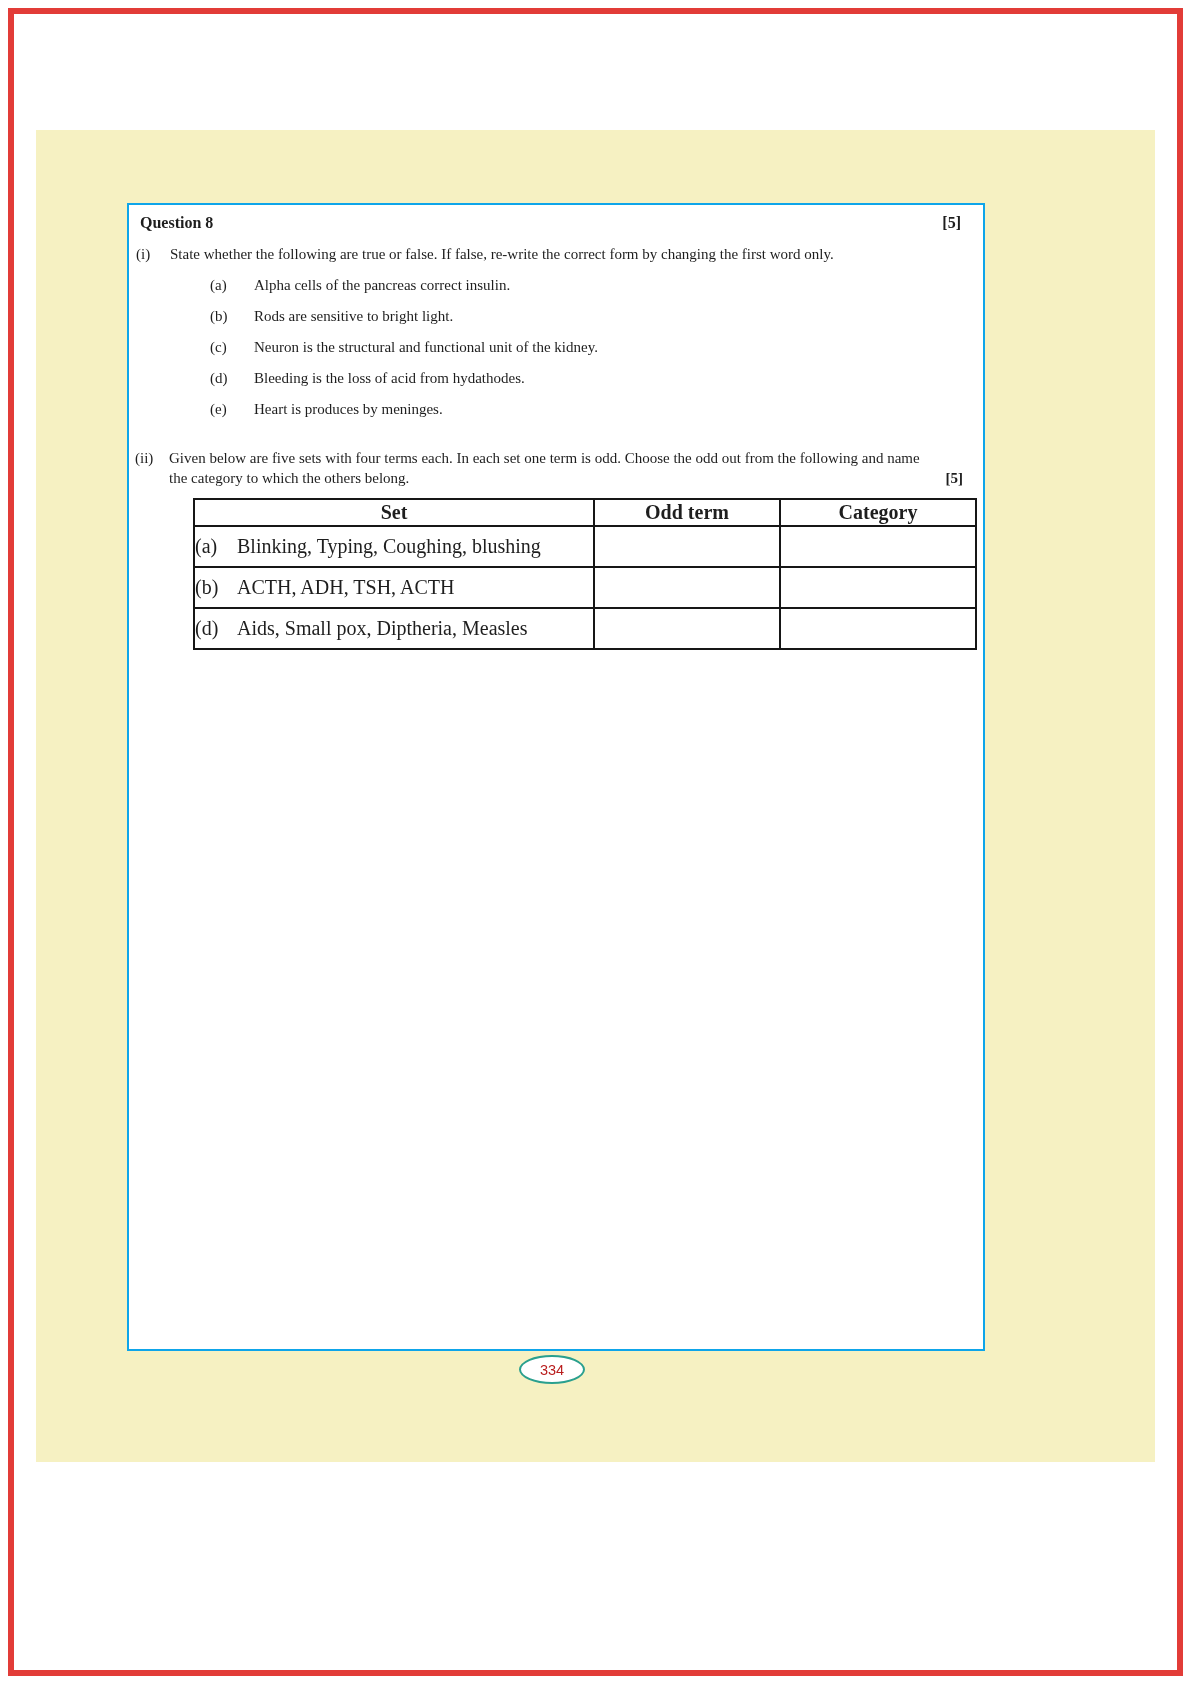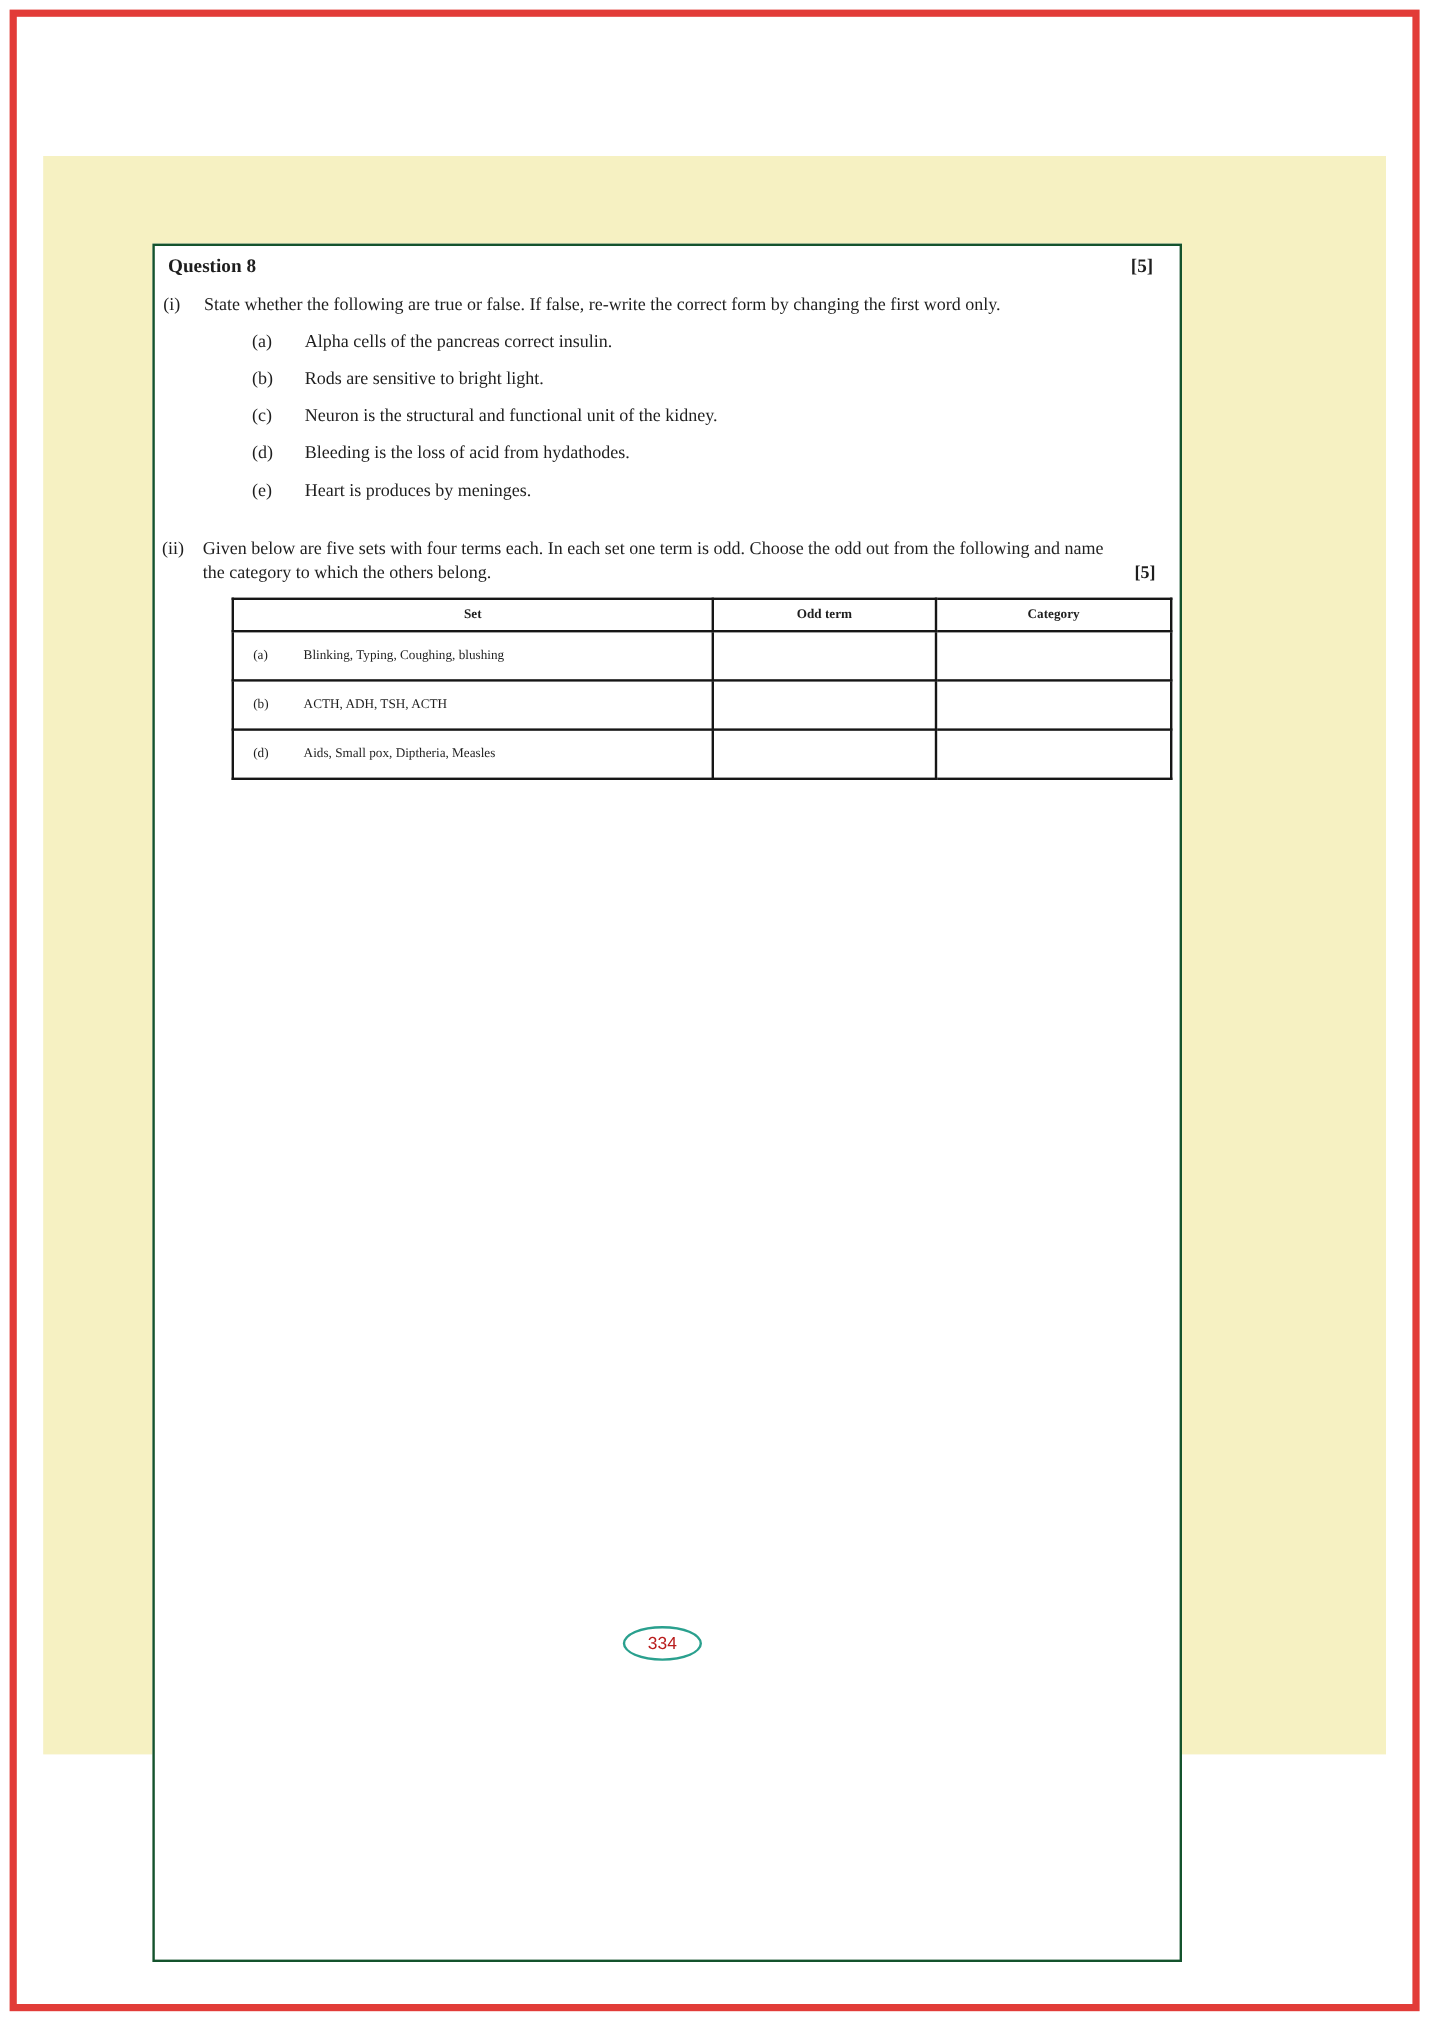--- a/index.html
+++ b/index.html
@@ -14,23 +14,23 @@
     position:absolute; inset:8px;
     border:6px solid #e23c38;
   }
   .cream-panel {
     position:absolute; left:36px; top:130px;
     width:1119px; height:1332px;
     background:#f6f1c2;
   }
   .content-box {
     position:absolute; left:91px; top:73px;
-    width:858px; height:1432px;
+    width:858px; height:1148px;
     background:#ffffff;
-    border:2px solid #14532d;
+    border:2px solid #0ea5e9;
     font-size:15px;
     line-height:19px;
   }
   .q-header {
     display:flex; justify-content:space-between;
     margin:8px 22px 0 11px;
     font-size:16px; font-weight:bold;
   }
   .para { display:flex; margin-top:13px; }
   .para .plabel { flex:none; width:34px; margin-left:7px; }
@@ -43,28 +43,28 @@
   .p2line1 { white-space:nowrap; }
   .p2row2 { display:flex; justify-content:space-between; }
   .marks { font-weight:bold; }
   table.qtable {
     border-collapse:collapse;
     margin:10px 0 0 64px;
     background:#ffffff;
   }
   table.qtable th, table.qtable td {
     border:2px solid #161616;
-    font-size:11px;
+    font-size:20px;
   }
   table.qtable th {
     font-weight:bold; text-align:center;
     height:27px; 
   }
   table.qtable td { height:41px; vertical-align:middle; }
-  td.set-cell { width:400px; padding-left:16px; }
+  td.set-cell { width:400px; }
   td.odd-cell { width:186px; }
   td.cat-cell { width:196px; }
   .rlabel { display:inline-block; width:42px; }
   .page-oval {
     position:absolute; left:519px; top:1355px;
     width:66px; height:29px;
     background:#ffffff;
     border:2px solid #2aa08e;
     border-radius:50%;
     display:flex; align-items:center; justify-content:center;

